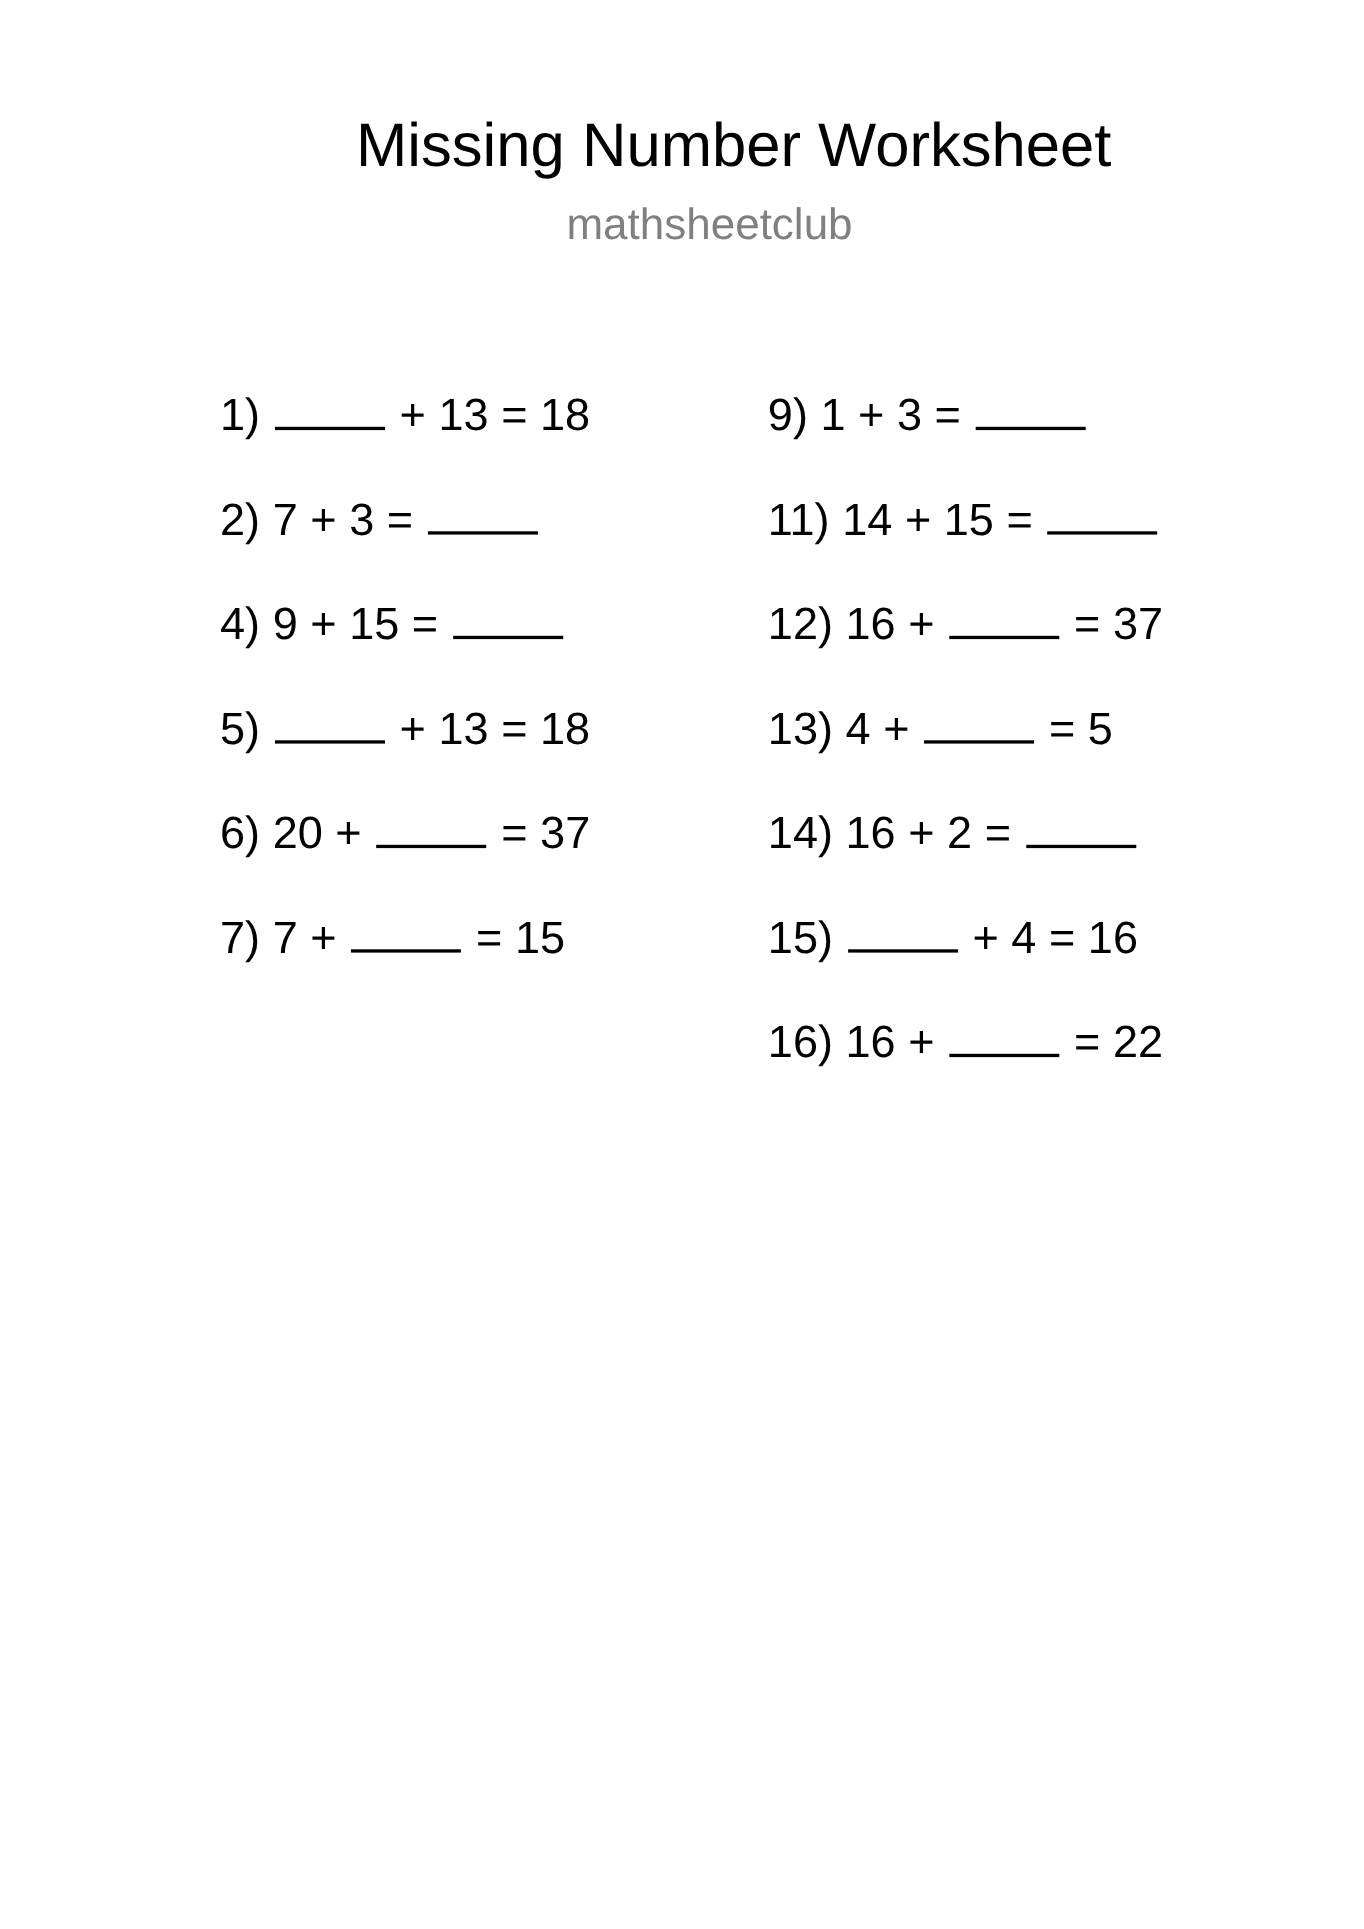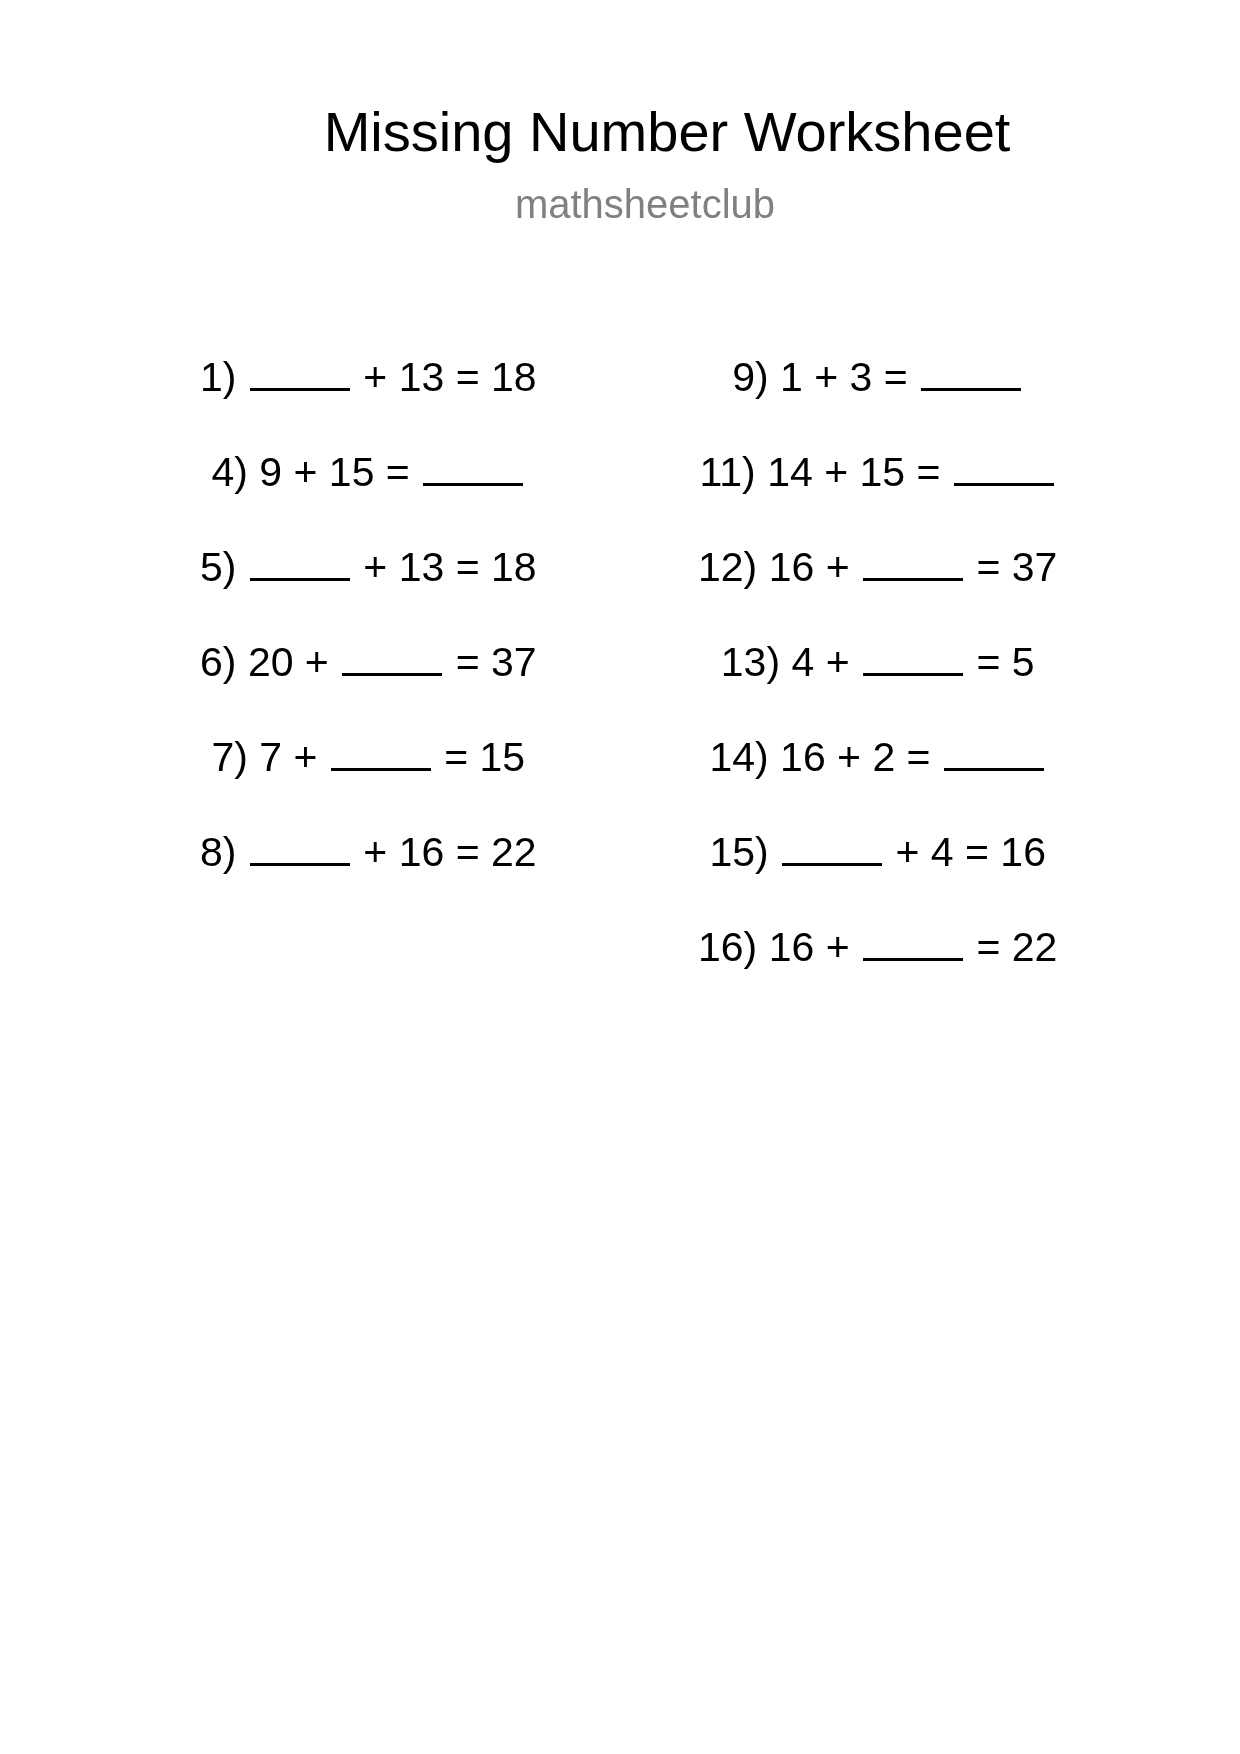--- a/index.html
+++ b/index.html
@@ -2,40 +2,40 @@
 <html><head>
 <meta charset="utf-8">
 <style>
   html, body { margin: 0; padding: 0; background: #ffffff; }
   body { width: 1240px; height: 1754px; position: relative; overflow: hidden;
          font-family: "Liberation Sans", sans-serif; color: #000; }
   .title { position: absolute; left: 0; width: 1334px; top: 96px; text-align: center;
            font-size: 56px; line-height: 72px; color: #000; }
   .subtitle { position: absolute; left: 0; width: 1290px; top: 180px; text-align: center;
               font-size: 40px; line-height: 48px; color: #808080; }
-  .col { position: absolute; top: 348px; text-align: center; }
+  .col { position: absolute; top: 348px; }
   .col.left { left: 200px; }
   .col.right { left: 698px; }
   .row { height: 95px; font-size: 41px; line-height: 56px; white-space: nowrap; }
   .blank { display: inline-block; width: 100px; border-bottom: 3px solid #000;
            height: 40px; vertical-align: baseline; margin: 0 2px; }
 </style>
 </head>
 <body>
 
 <div class="title">Missing Number Worksheet</div>
 <div class="subtitle">mathsheetclub</div>
 
 <div class="col left">
   <div class="row"><span>1)</span> <span class="blank"></span> <span>+ 13 = 18</span></div>
+  <div class="row"><span>2)</span> <span>7 + 3 =</span> <span class="blank"></span></div>
   <div class="row"><span>4)</span> <span>9 + 15 =</span> <span class="blank"></span></div>
   <div class="row"><span>5)</span> <span class="blank"></span> <span>+ 13 = 18</span></div>
   <div class="row"><span>6)</span> <span>20 +</span> <span class="blank"></span> <span>= 37</span></div>
   <div class="row"><span>7)</span> <span>7 +</span> <span class="blank"></span> <span>= 15</span></div>
-  <div class="row"><span>8)</span> <span class="blank"></span> <span>+ 16 = 22</span></div>
 </div>
 
 <div class="col right">
   <div class="row"><span>9)</span> <span>1 + 3 =</span> <span class="blank"></span></div>
   <div class="row"><span>11)</span> <span>14 + 15 =</span> <span class="blank"></span></div>
   <div class="row"><span>12)</span> <span>16 +</span> <span class="blank"></span> <span>= 37</span></div>
   <div class="row"><span>13)</span> <span>4 +</span> <span class="blank"></span> <span>= 5</span></div>
   <div class="row"><span>14)</span> <span>16 + 2 =</span> <span class="blank"></span></div>
   <div class="row"><span>15)</span> <span class="blank"></span> <span>+ 4 = 16</span></div>
   <div class="row"><span>16)</span> <span>16 +</span> <span class="blank"></span> <span>= 22</span></div>

